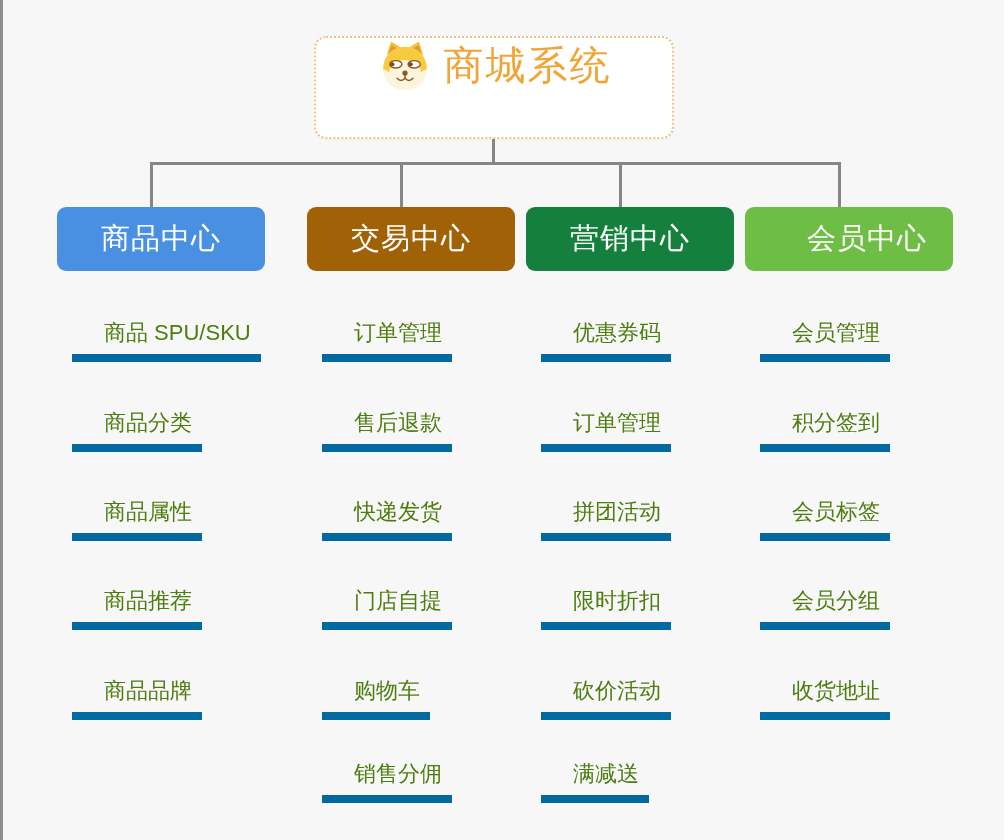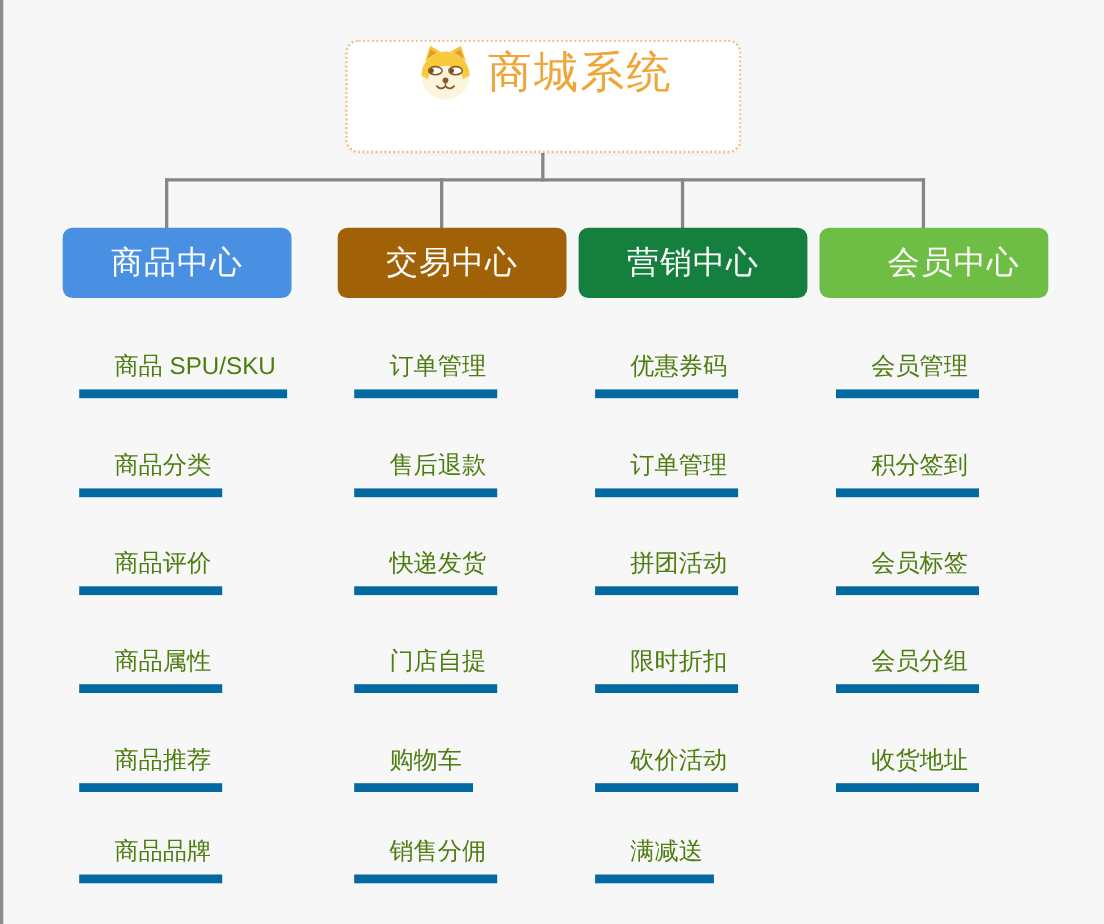--- a/index.html
+++ b/index.html
@@ -106,21 +106,20 @@
   <div class="branch-node c3">
       <span>营销中心</span>
     </div>
   <div class="branch-node c4">
       <span>会员中心</span>
     </div>
 
   <div class="col c1">
     <div class="leaf">商品 SPU/SKU</div>
     <div class="leaf">商品分类</div>
-    <div class="leaf">商品评价</div>
     <div class="leaf">商品属性</div>
     <div class="leaf">商品推荐</div>
     <div class="leaf">商品品牌</div>
   </div>
 
   <div class="col c2">
     <div class="leaf">订单管理</div>
     <div class="leaf">售后退款</div>
     <div class="leaf">快递发货</div>
     <div class="leaf">门店自提</div>

